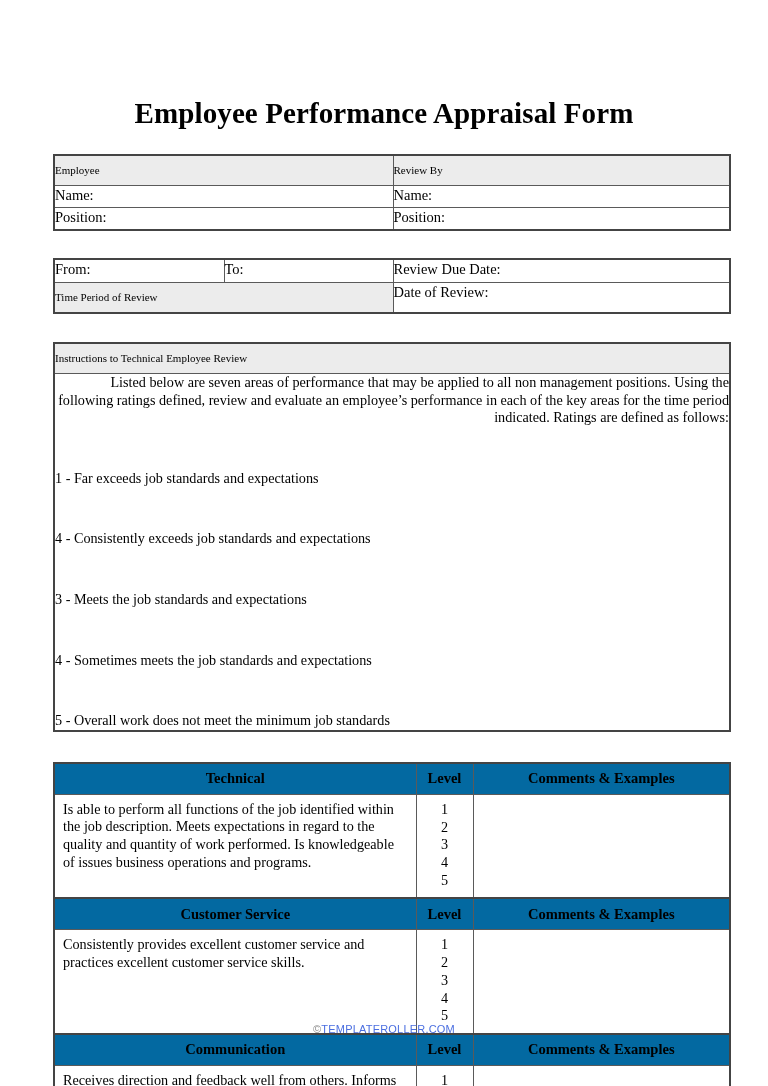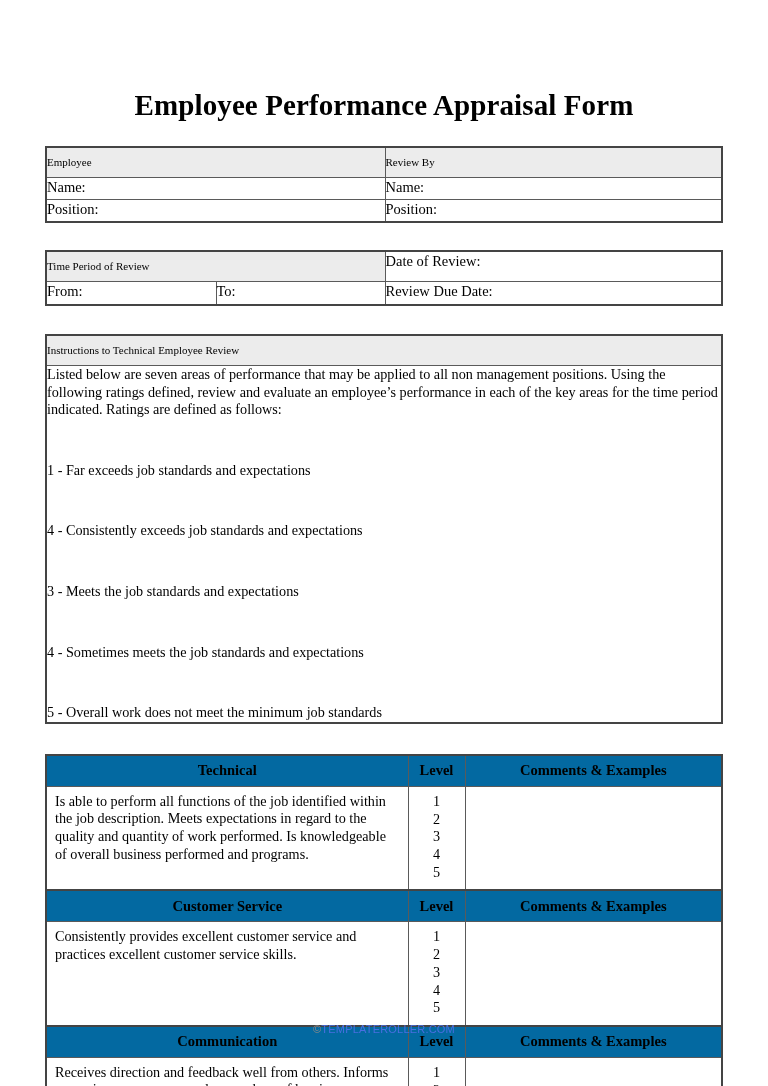--- a/index.html
+++ b/index.html
@@ -14,21 +14,21 @@
     font-family: "Liberation Serif", "DejaVu Serif", serif;
     color: #000000;
     position: relative;
     overflow: hidden;
   }
 
   .page {
     width: 768px;
     height: 1086px;
     box-sizing: border-box;
-    padding: 0;
+    padding: 8px;
     position: relative;
   }
 
   
   .doc-title {
     text-align: center;
     font-size: 29px;
     font-weight: bold;
     letter-spacing: 0.1px;
     margin: 0;
@@ -88,20 +88,21 @@
   #tbl-instructions {
     margin-top: 28px;
   }
   .instr-body {
     padding: 9px 11px 11px 11px;
     font-size: 14.2px;
     line-height: 17.6px;
   }
   .instr-para {
     margin: 0 0 12px 0;
+    text-align: right;
   }
   .rating-list {
     margin: 0;
   }
   .rating-line {
     line-height: 17.6px;
     margin-top: 43px;
   }
 
   
@@ -188,27 +189,27 @@
   </table>
 
   <table class="form-table" id="tbl-period">
     <colgroup>
         <col style="width:170px">
         <col style="width:169px">
         <col style="width:337px">
       </colgroup>
     <tbody>
       <tr>
-        <td class="hdr" colspan="2">Time Period of Review</td>
-        <td class="cellpad">Date of Review:</td>
-      </tr>
-      <tr>
         <td class="cellpad">From:</td>
         <td class="cellpad">To:</td>
         <td class="cellpad">Review Due Date:</td>
+      </tr>
+      <tr>
+        <td class="hdr" colspan="2">Time Period of Review</td>
+        <td class="cellpad">Date of Review:</td>
       </tr>
     </tbody>
   </table>
 
   <table class="form-table" id="tbl-instructions">
     <colgroup>
         <col style="width:676px">
       </colgroup>
     <tbody>
       <tr>
@@ -236,21 +237,21 @@
         <col style="width:257px">
       </colgroup>
     <tbody>
 
       <tr>
         <td class="crit-title">Technical</td>
         <td class="crit-title">Level</td>
         <td class="crit-title">Comments &amp; Examples</td>
       </tr>
       <tr class="level-row">
-        <td class="crit-desc">Is able to perform all functions of the job identified within the job description. Meets expectations in regard to the quality and quantity of work performed. Is knowledgeable of overall business performed and programs.</td>
+        <td class="crit-desc">Is able to perform all functions of the job identified within the job description. Meets expectations in regard to the quality and quantity of work performed. Is knowledgeable of issues business operations and programs.</td>
         <td class="crit-levels">
           <div>1</div>
           <div>2</div>
           <div>3</div>
           <div>4</div>
           <div>5</div>
         </td>
         <td class="crit-comments cellpad"></td>
       </tr>
 

